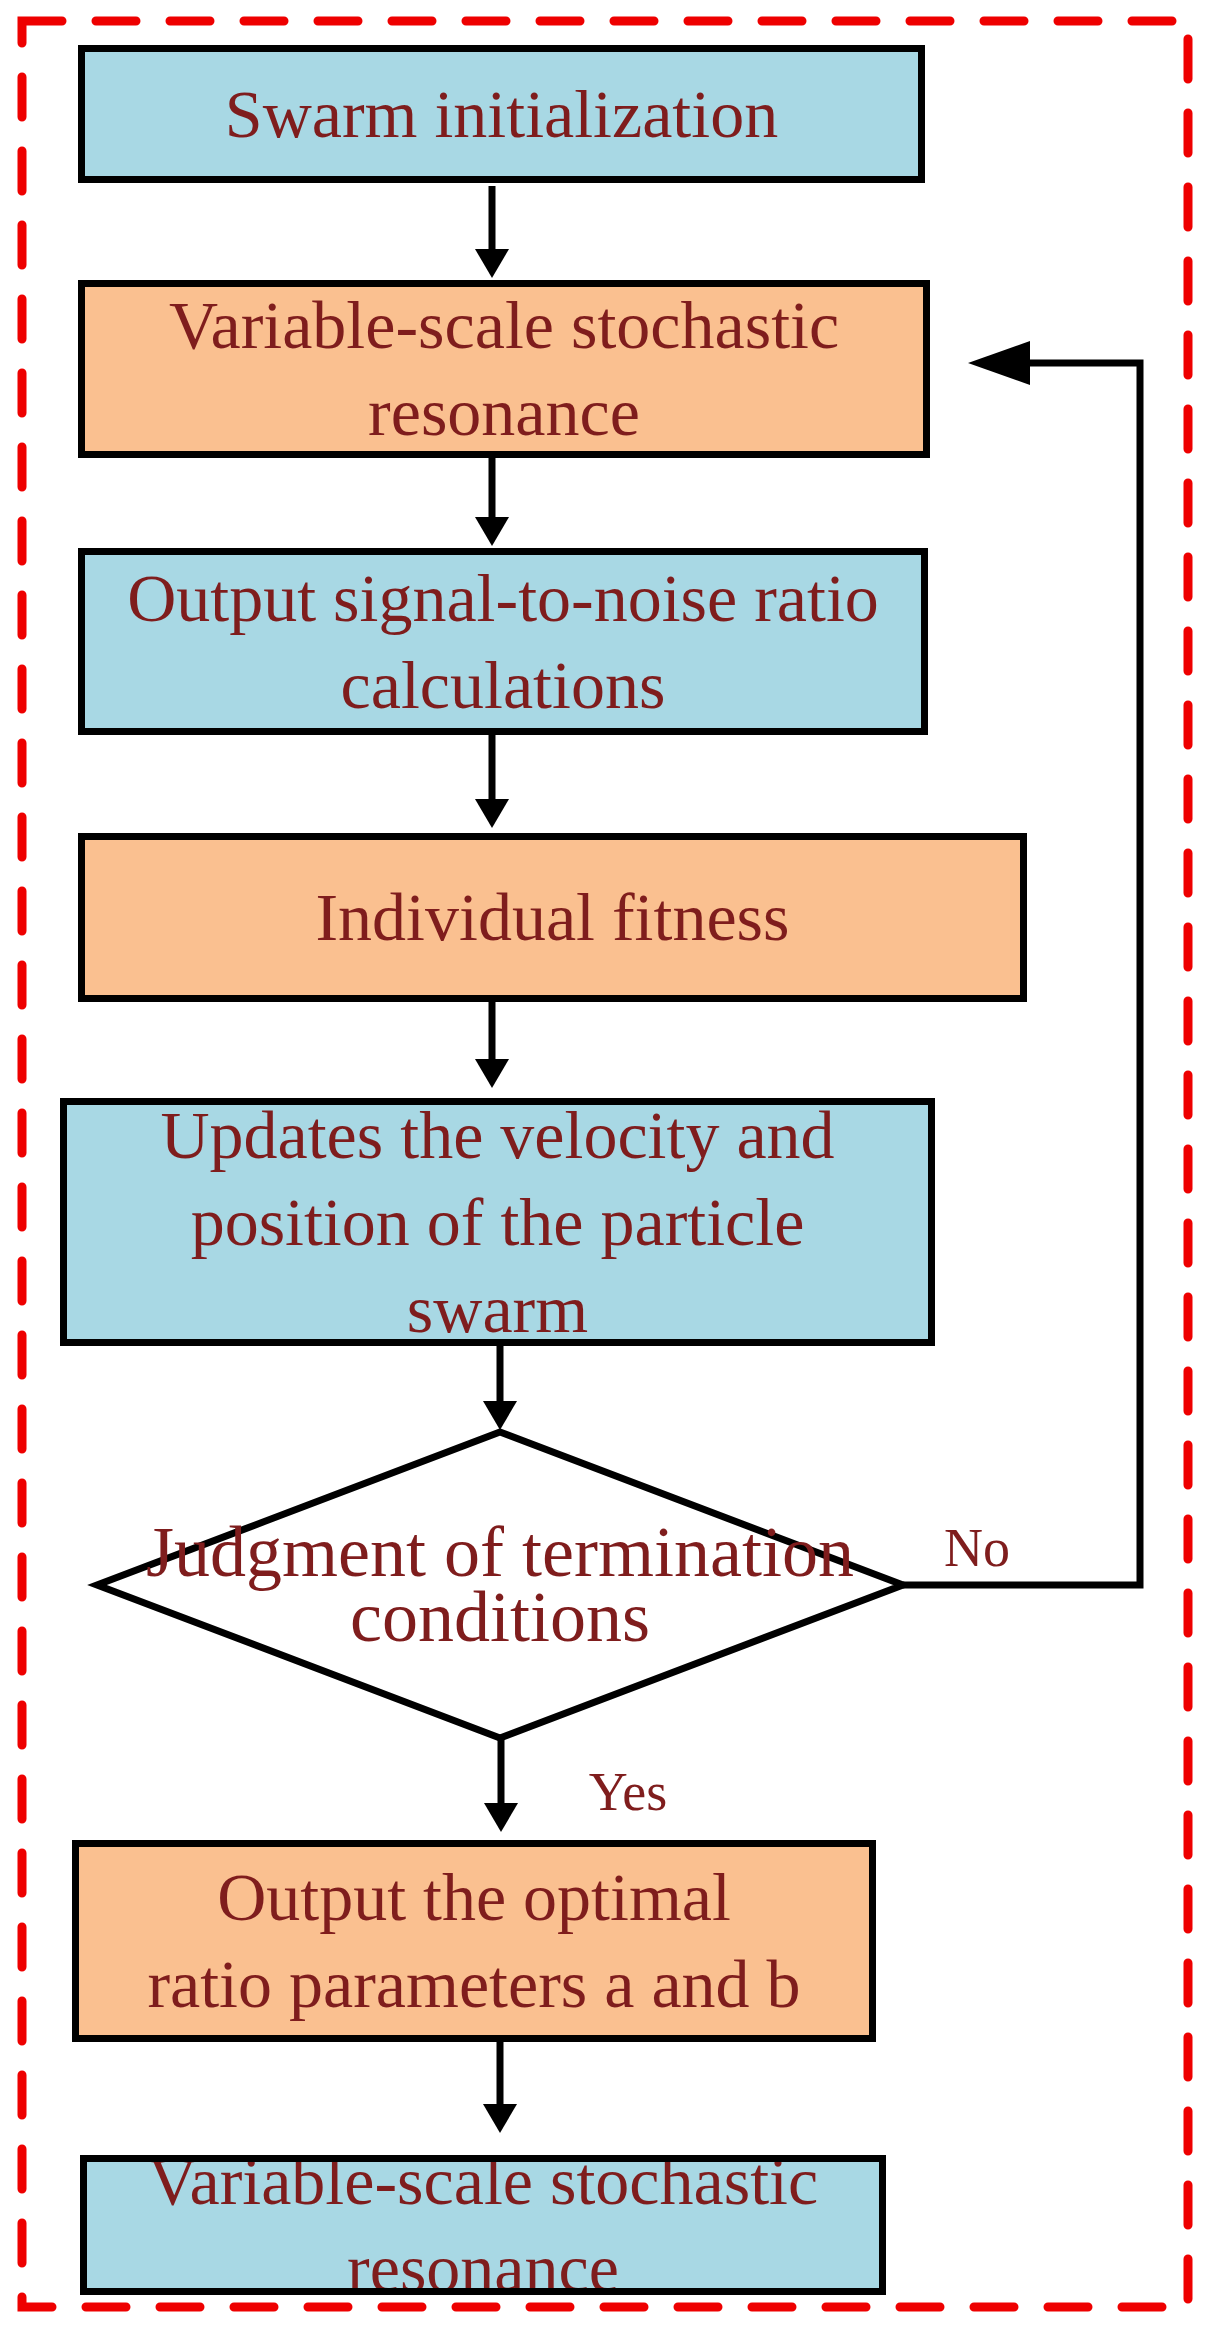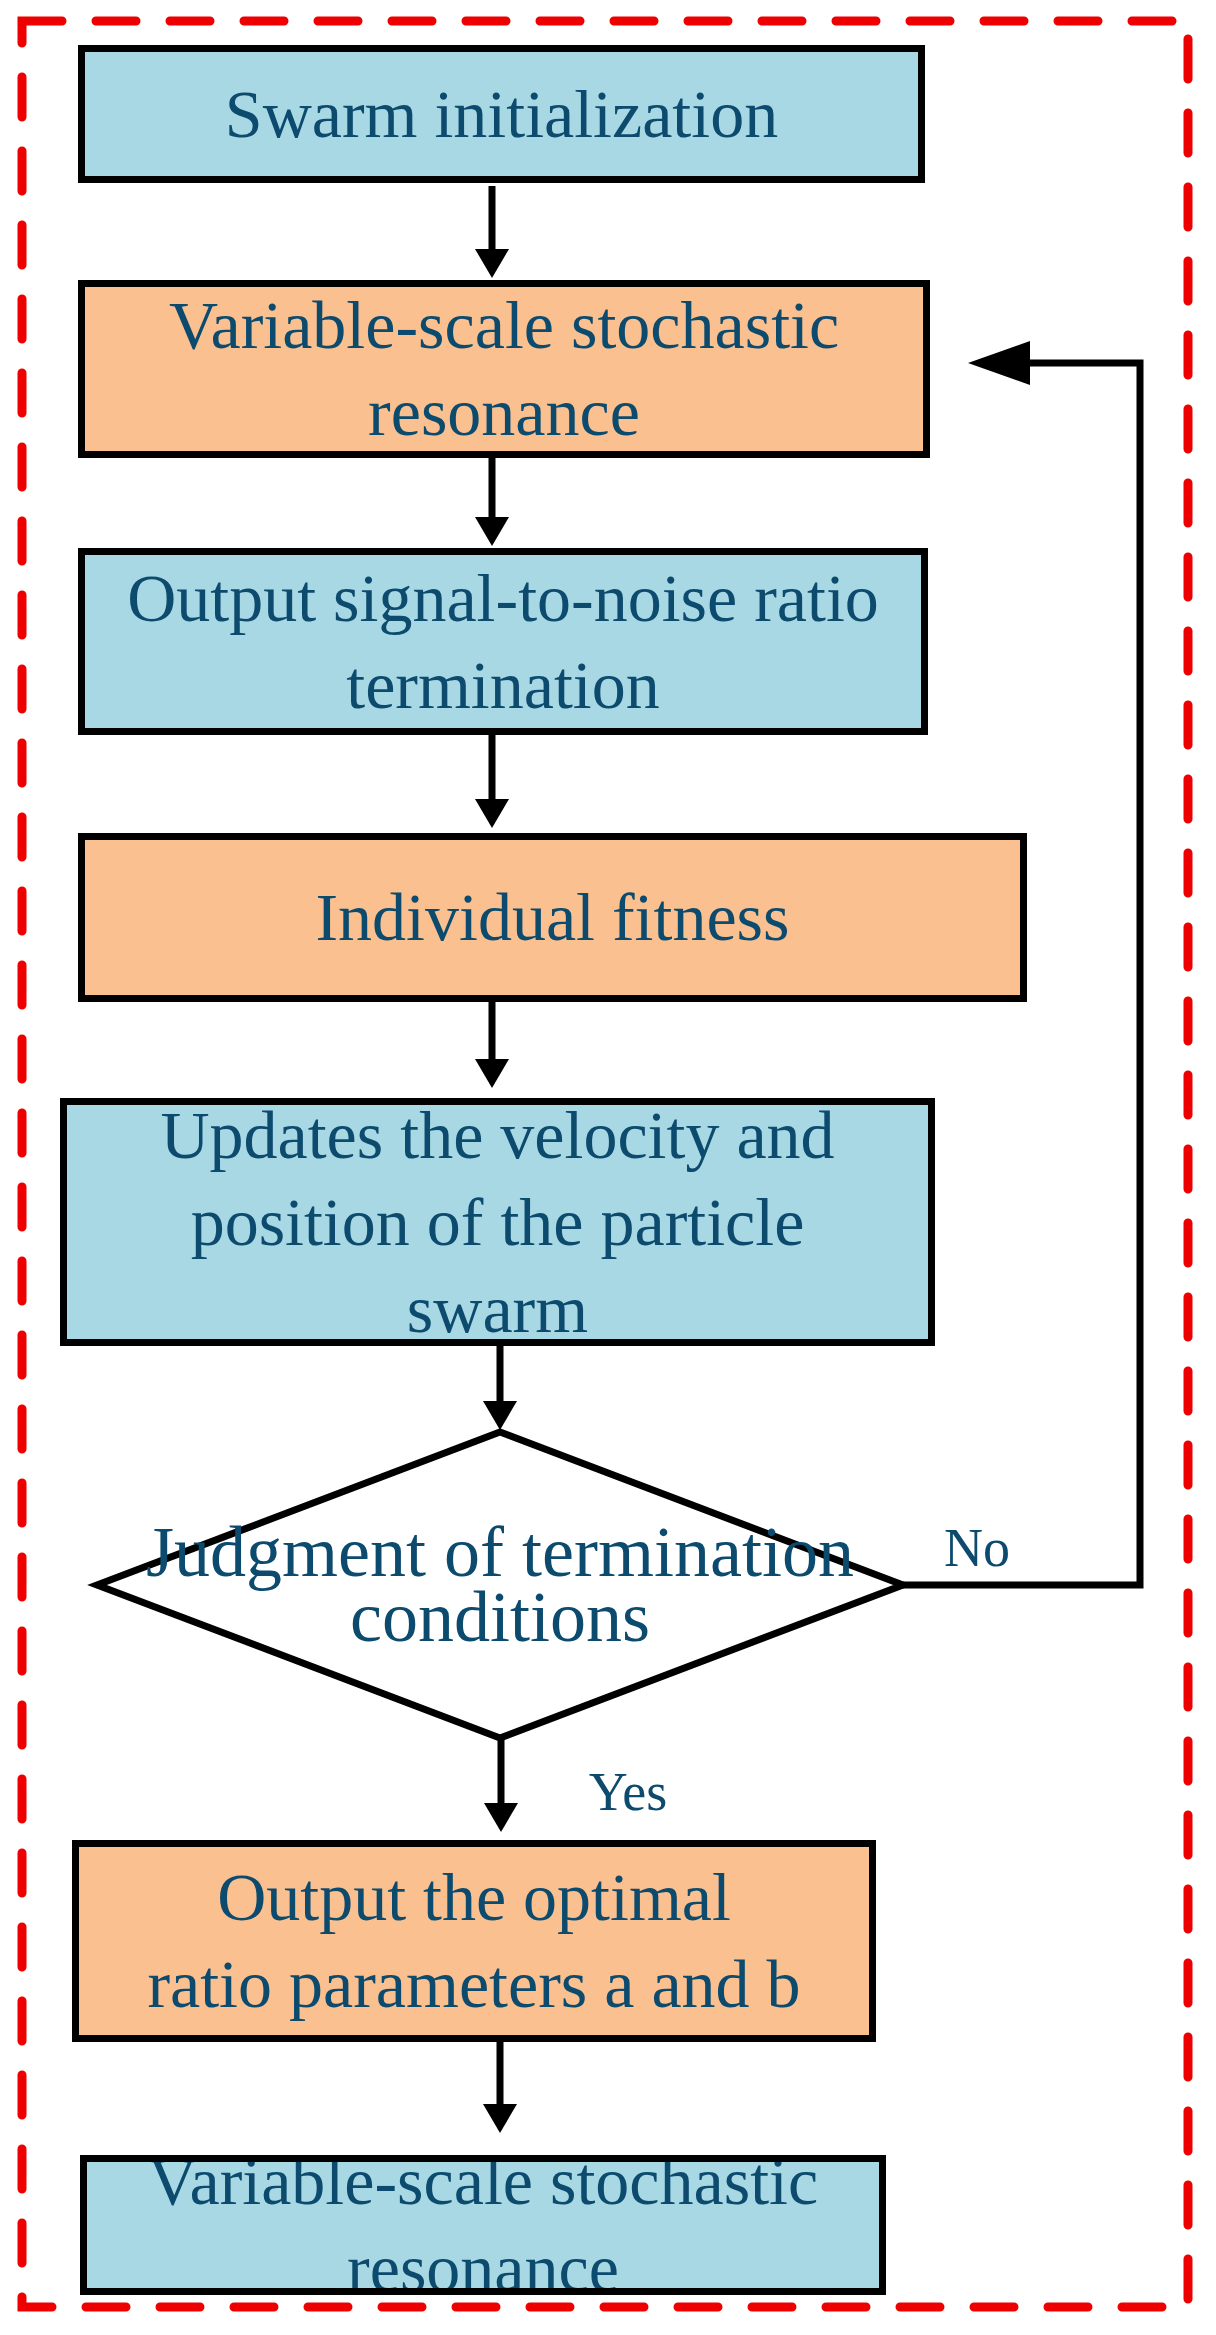--- a/index.html
+++ b/index.html
@@ -2,21 +2,21 @@
 <html><head>
 <meta charset="utf-8">
 <style>
   html, body { margin: 0; padding: 0; background: #ffffff; }
   .canvas {
     position: relative;
     width: 1216px;
     height: 2335px;
     background: #ffffff;
     font-family: "Liberation Serif", "DejaVu Serif", serif;
-    color: #0c4a6e;
+    color: #7f1d1d;
     overflow: hidden;
   }
   .layer-svg {
     position: absolute;
     left: 0; top: 0;
     width: 1216px; height: 2335px;
     z-index: 1;
   }
   .node {
     position: absolute;
@@ -109,21 +109,21 @@
     <div>Swarm initialization</div>
   </div>
 
   <div class="node fill-orange" id="node-1">
     <div>Variable-scale stochastic</div>
     <div>resonance</div>
   </div>
 
   <div class="node fill-blue" id="node-2">
     <div>Output signal-to-noise ratio</div>
-    <div>termination</div>
+    <div>calculations</div>
   </div>
 
   <div class="node fill-orange" id="node-3">
     <div>Individual fitness</div>
   </div>
 
   <div class="node fill-blue" id="node-4">
     <div>Updates the velocity and</div>
     <div>position of the particle</div>
     <div>swarm</div>

